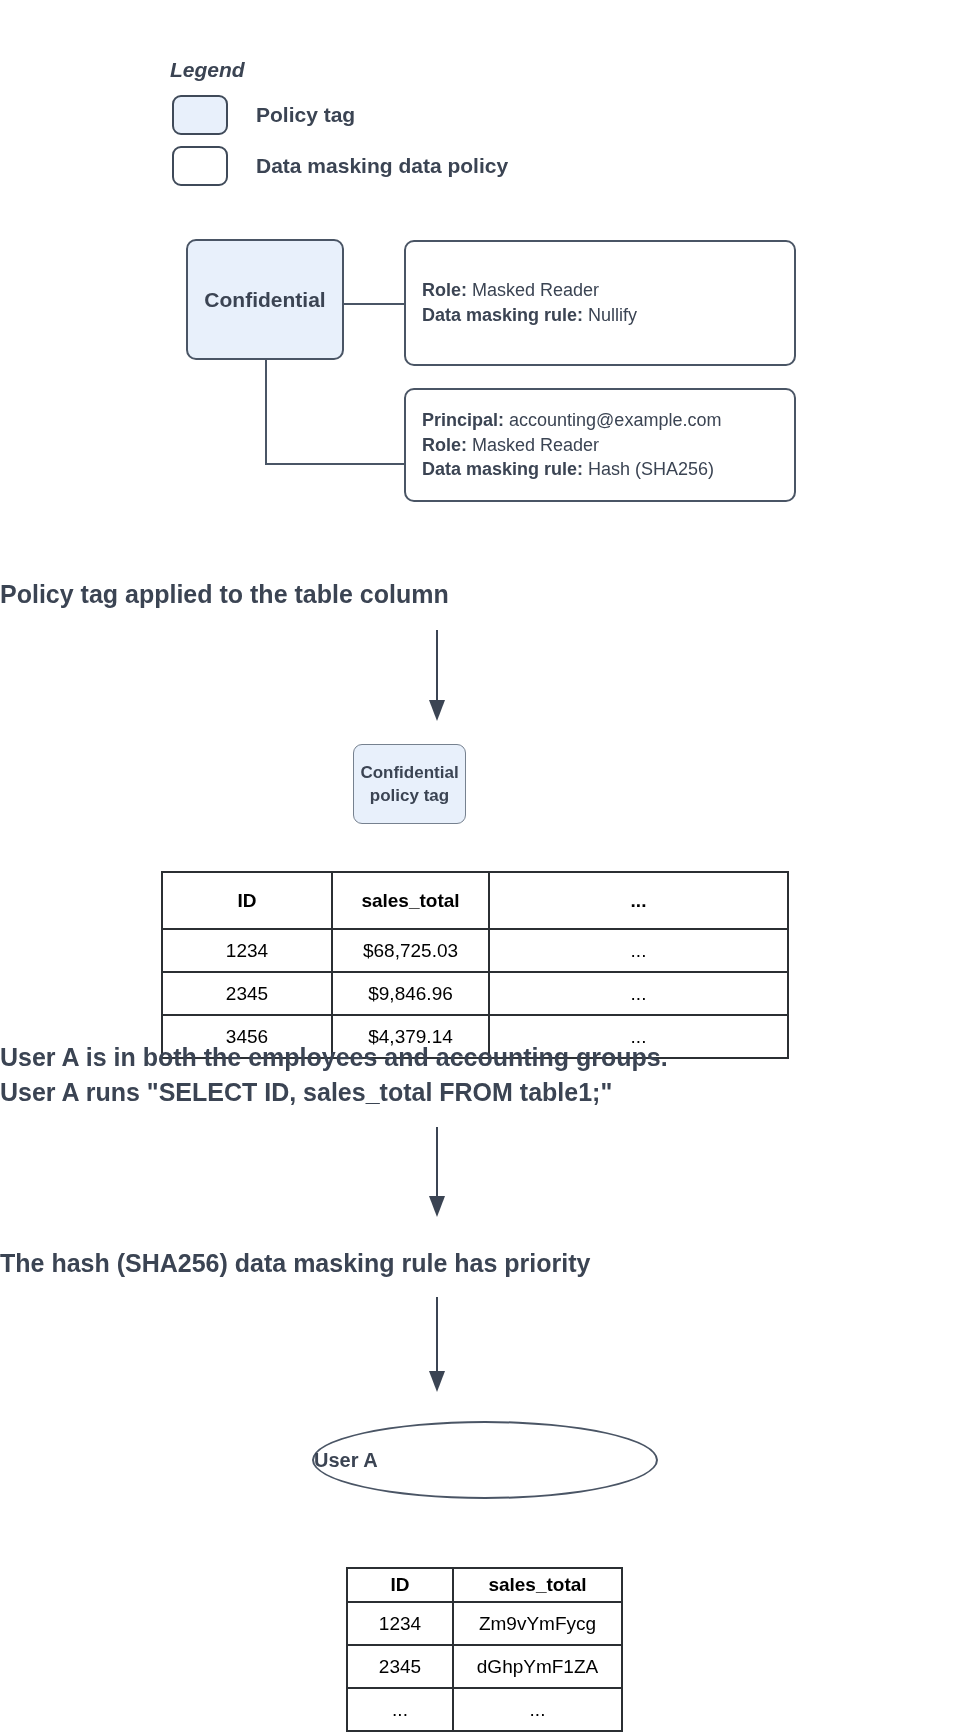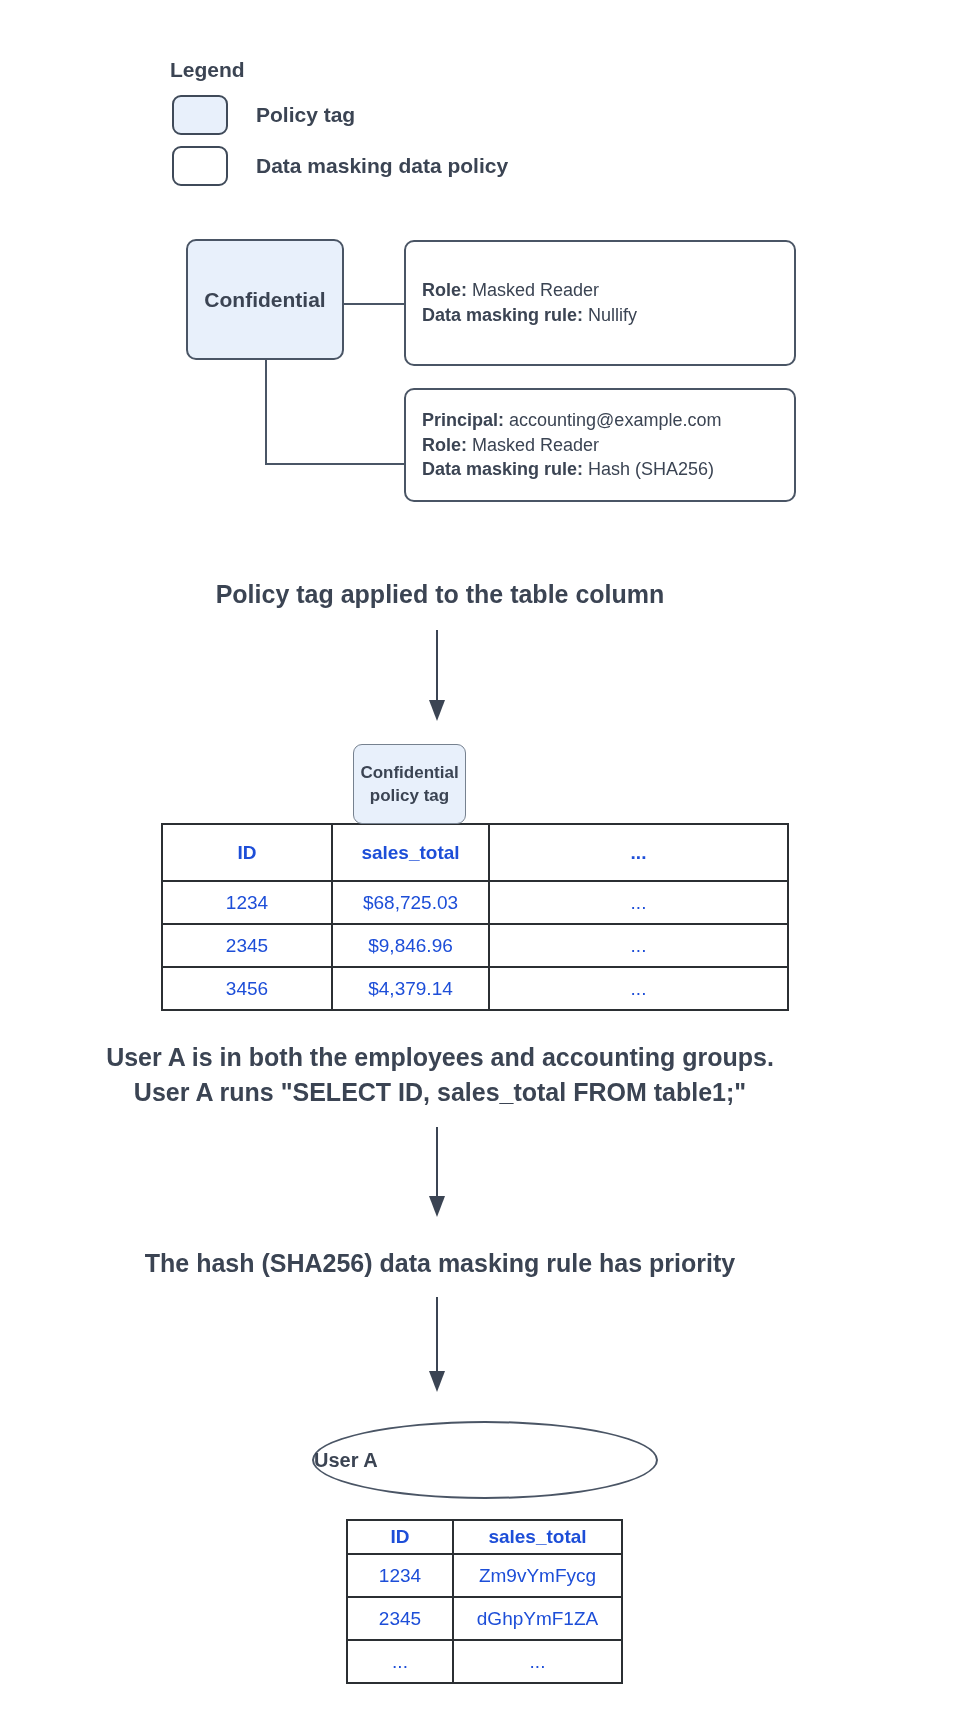--- a/index.html
+++ b/index.html
@@ -7,21 +7,21 @@
   .canvas {
     position: relative;
     width: 964px;
     height: 1732px;
     background: #ffffff;
     overflow: hidden;
   }
   .abs { position: absolute; }
 
   
-  .legend-title { left: 170px; top: 58px; font-size: 21px; font-weight: bold; }
+  .legend-title { left: 170px; top: 58px; font-size: 21px; font-weight: bold; font-style: italic; }
   .legend-row { display: flex; align-items: center; }
   .legend-row-1 { left: 172px; top: 95px; }
   .legend-row-2 { left: 172px; top: 146px; text-align: right; }
   .swatch {
     width: 56px; height: 40px;
     border: 2px solid #3f4a59;
     border-radius: 9px;
     box-sizing: border-box;
     flex: 0 0 auto;
   }
@@ -50,42 +50,42 @@
     font-size: 18px;
     line-height: 1.38;
   }
   .policy-box-1 { left: 404px; top: 240px; height: 126px; }
   .policy-box-2 { left: 404px; top: 388px; height: 114px; }
   .lbl { font-weight: bold; margin-right: 5px; }
 
   
   .center-heading {
     left: 0; width: 880px;
-    text-align: center;
+    text-align: left;
     font-size: 25px; font-weight: bold;
     line-height: 35px;
   }
   .heading-applied { top: 577px; }
   .heading-groups { top: 1040px; }
   .heading-priority { top: 1246px; }
 
   
   .column-tag {
     left: 353px; top: 744px; width: 113px; height: 80px;
     background: #e8f0fb;
     border: 1.5px solid #76818f;
     border-radius: 9px;
     box-sizing: border-box;
     display: flex; flex-direction: column; align-items: center; justify-content: center;
     font-size: 17px; font-weight: bold; line-height: 23px;
     z-index: 2;
   }
 
   
-  table { border-collapse: collapse; background: #fff; color: #1d4ed8; }
+  table { border-collapse: collapse; background: #fff; color: #000000; margin-top: 48px; }
   td, th { border: 2px solid #2b2f33; text-align: center; font-size: 19px; padding: 0; }
   th { font-weight: bold; }
   .table-source { left: 161px; top: 823px; }
   .table-source th { height: 55px; }
   .table-source td { height: 41px; }
   .ts-col-id { width: 168px; }
   .ts-col-sales { width: 155px; }
   .ts-col-more { width: 297px; }
   .table-result { left: 346px; top: 1519px; }
   .table-result th { height: 32px; font-size: 19px; }

